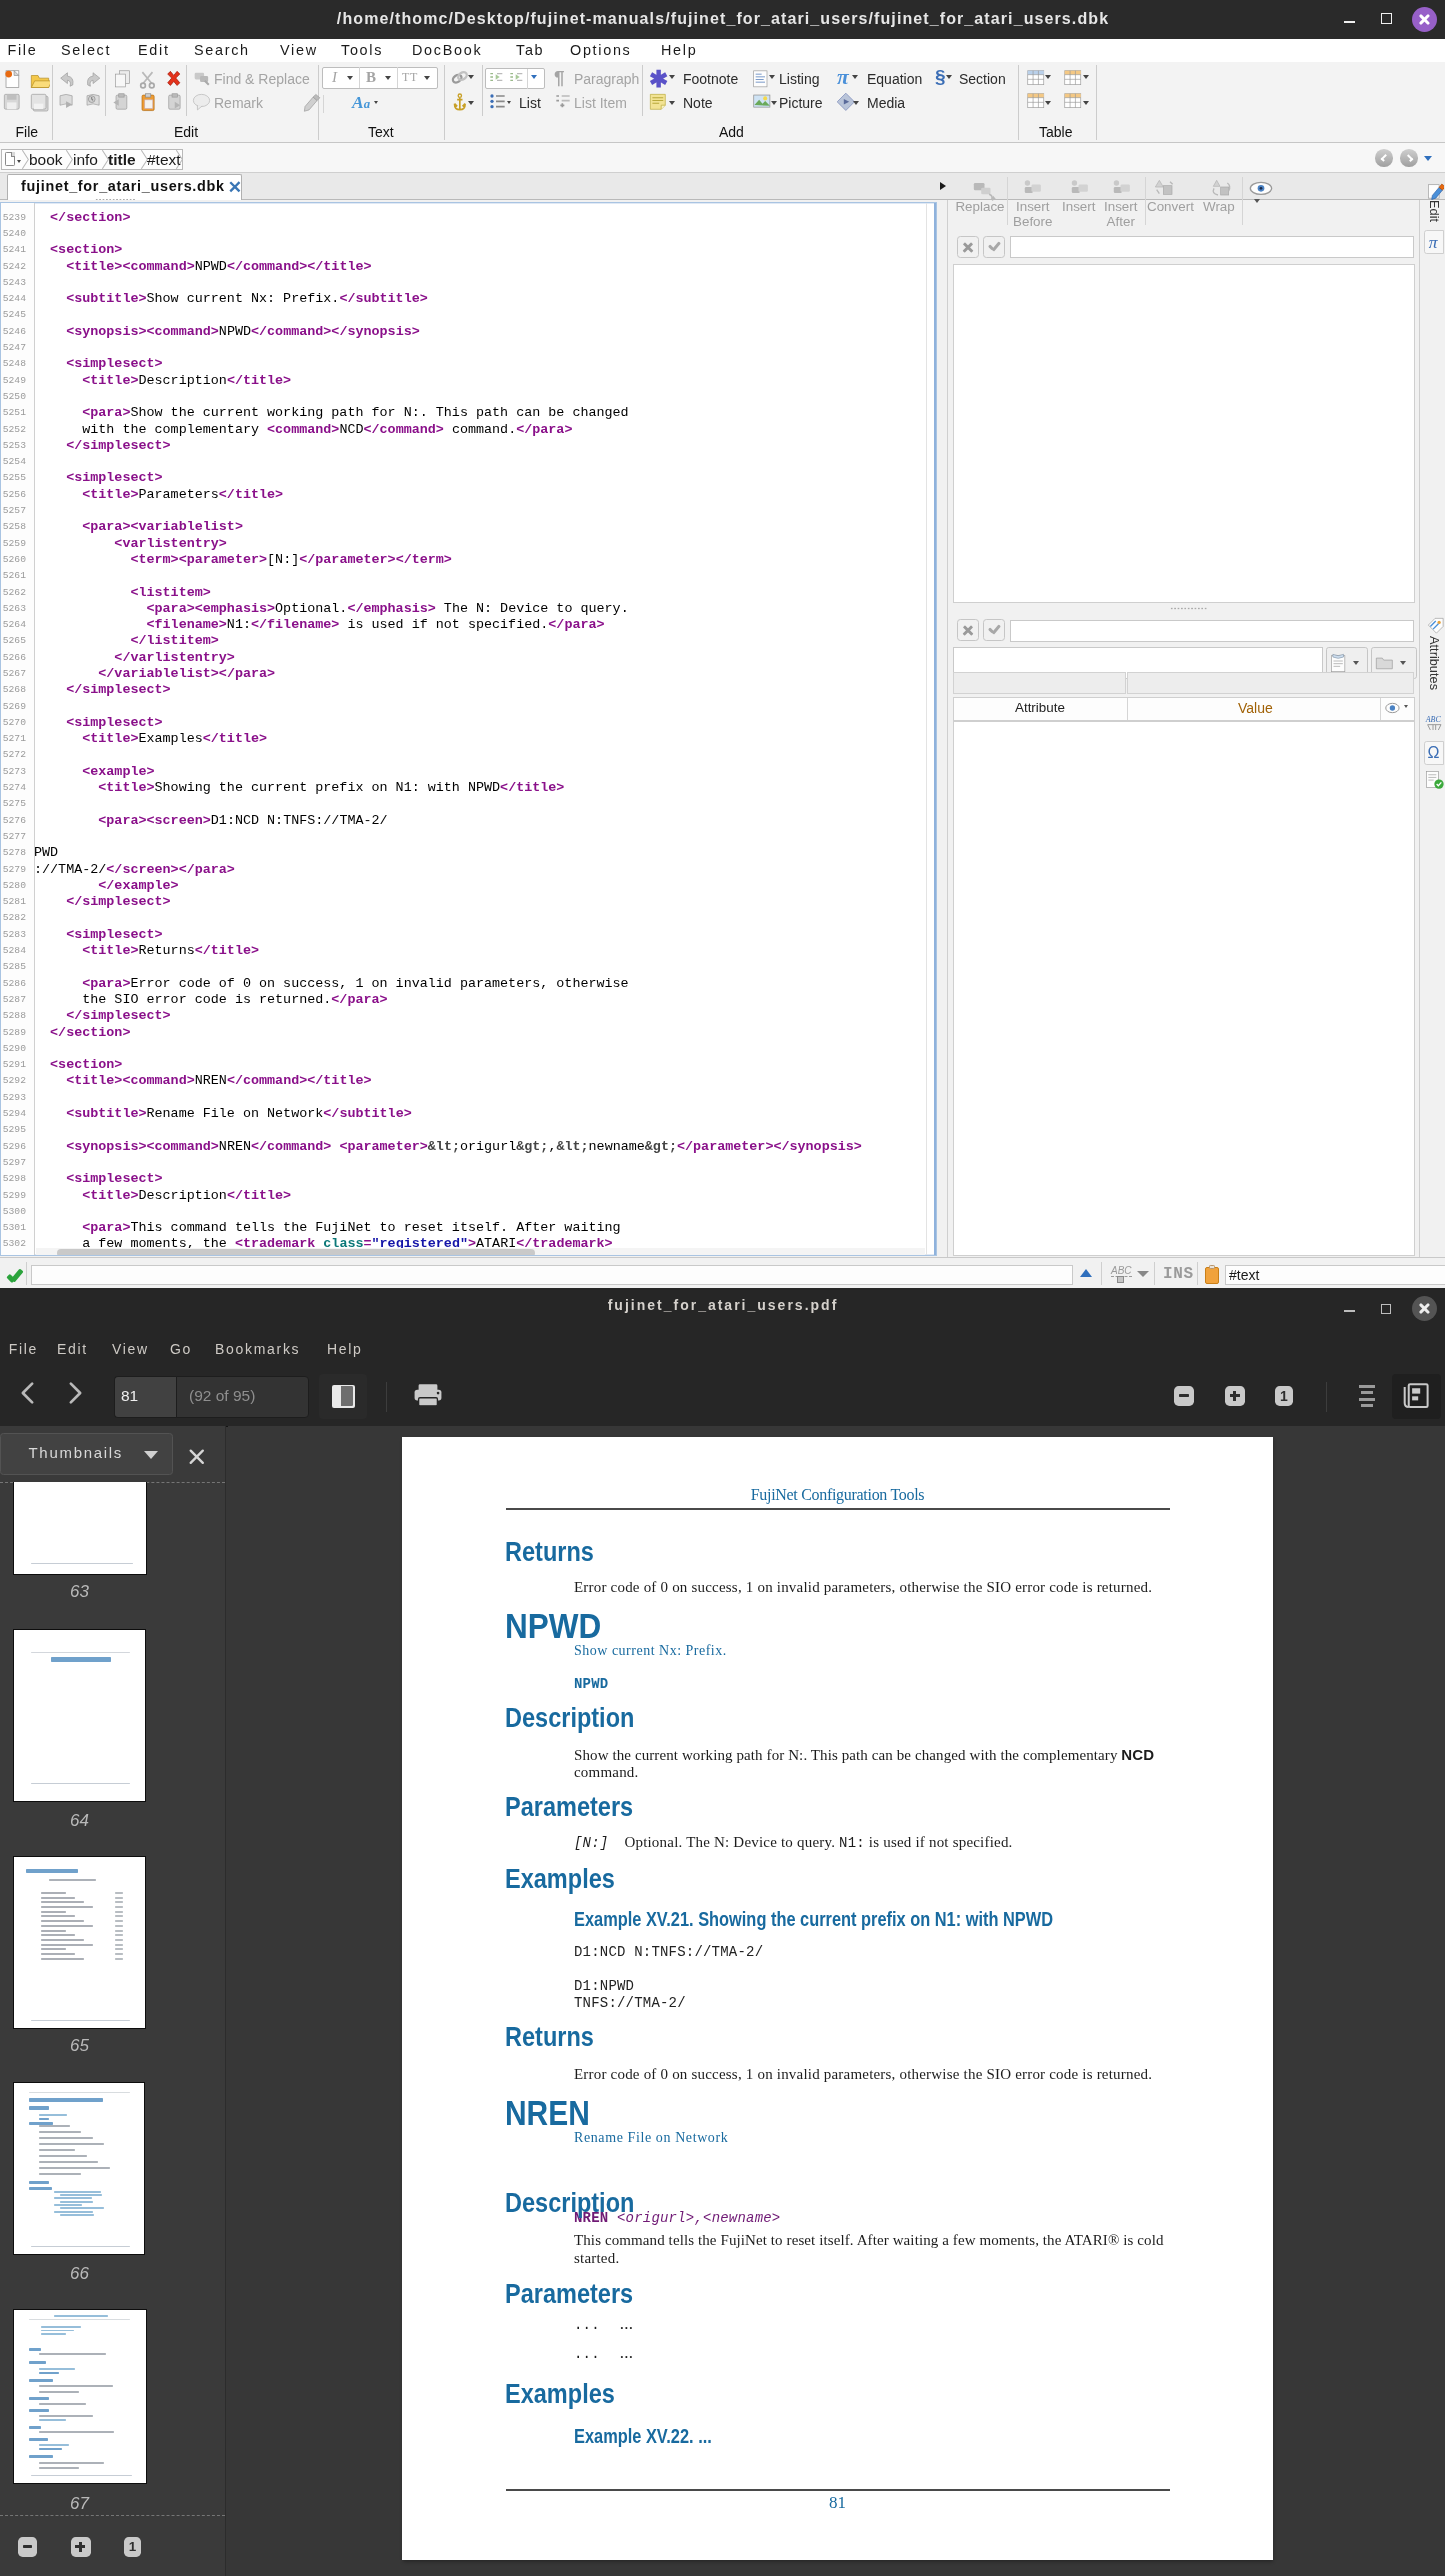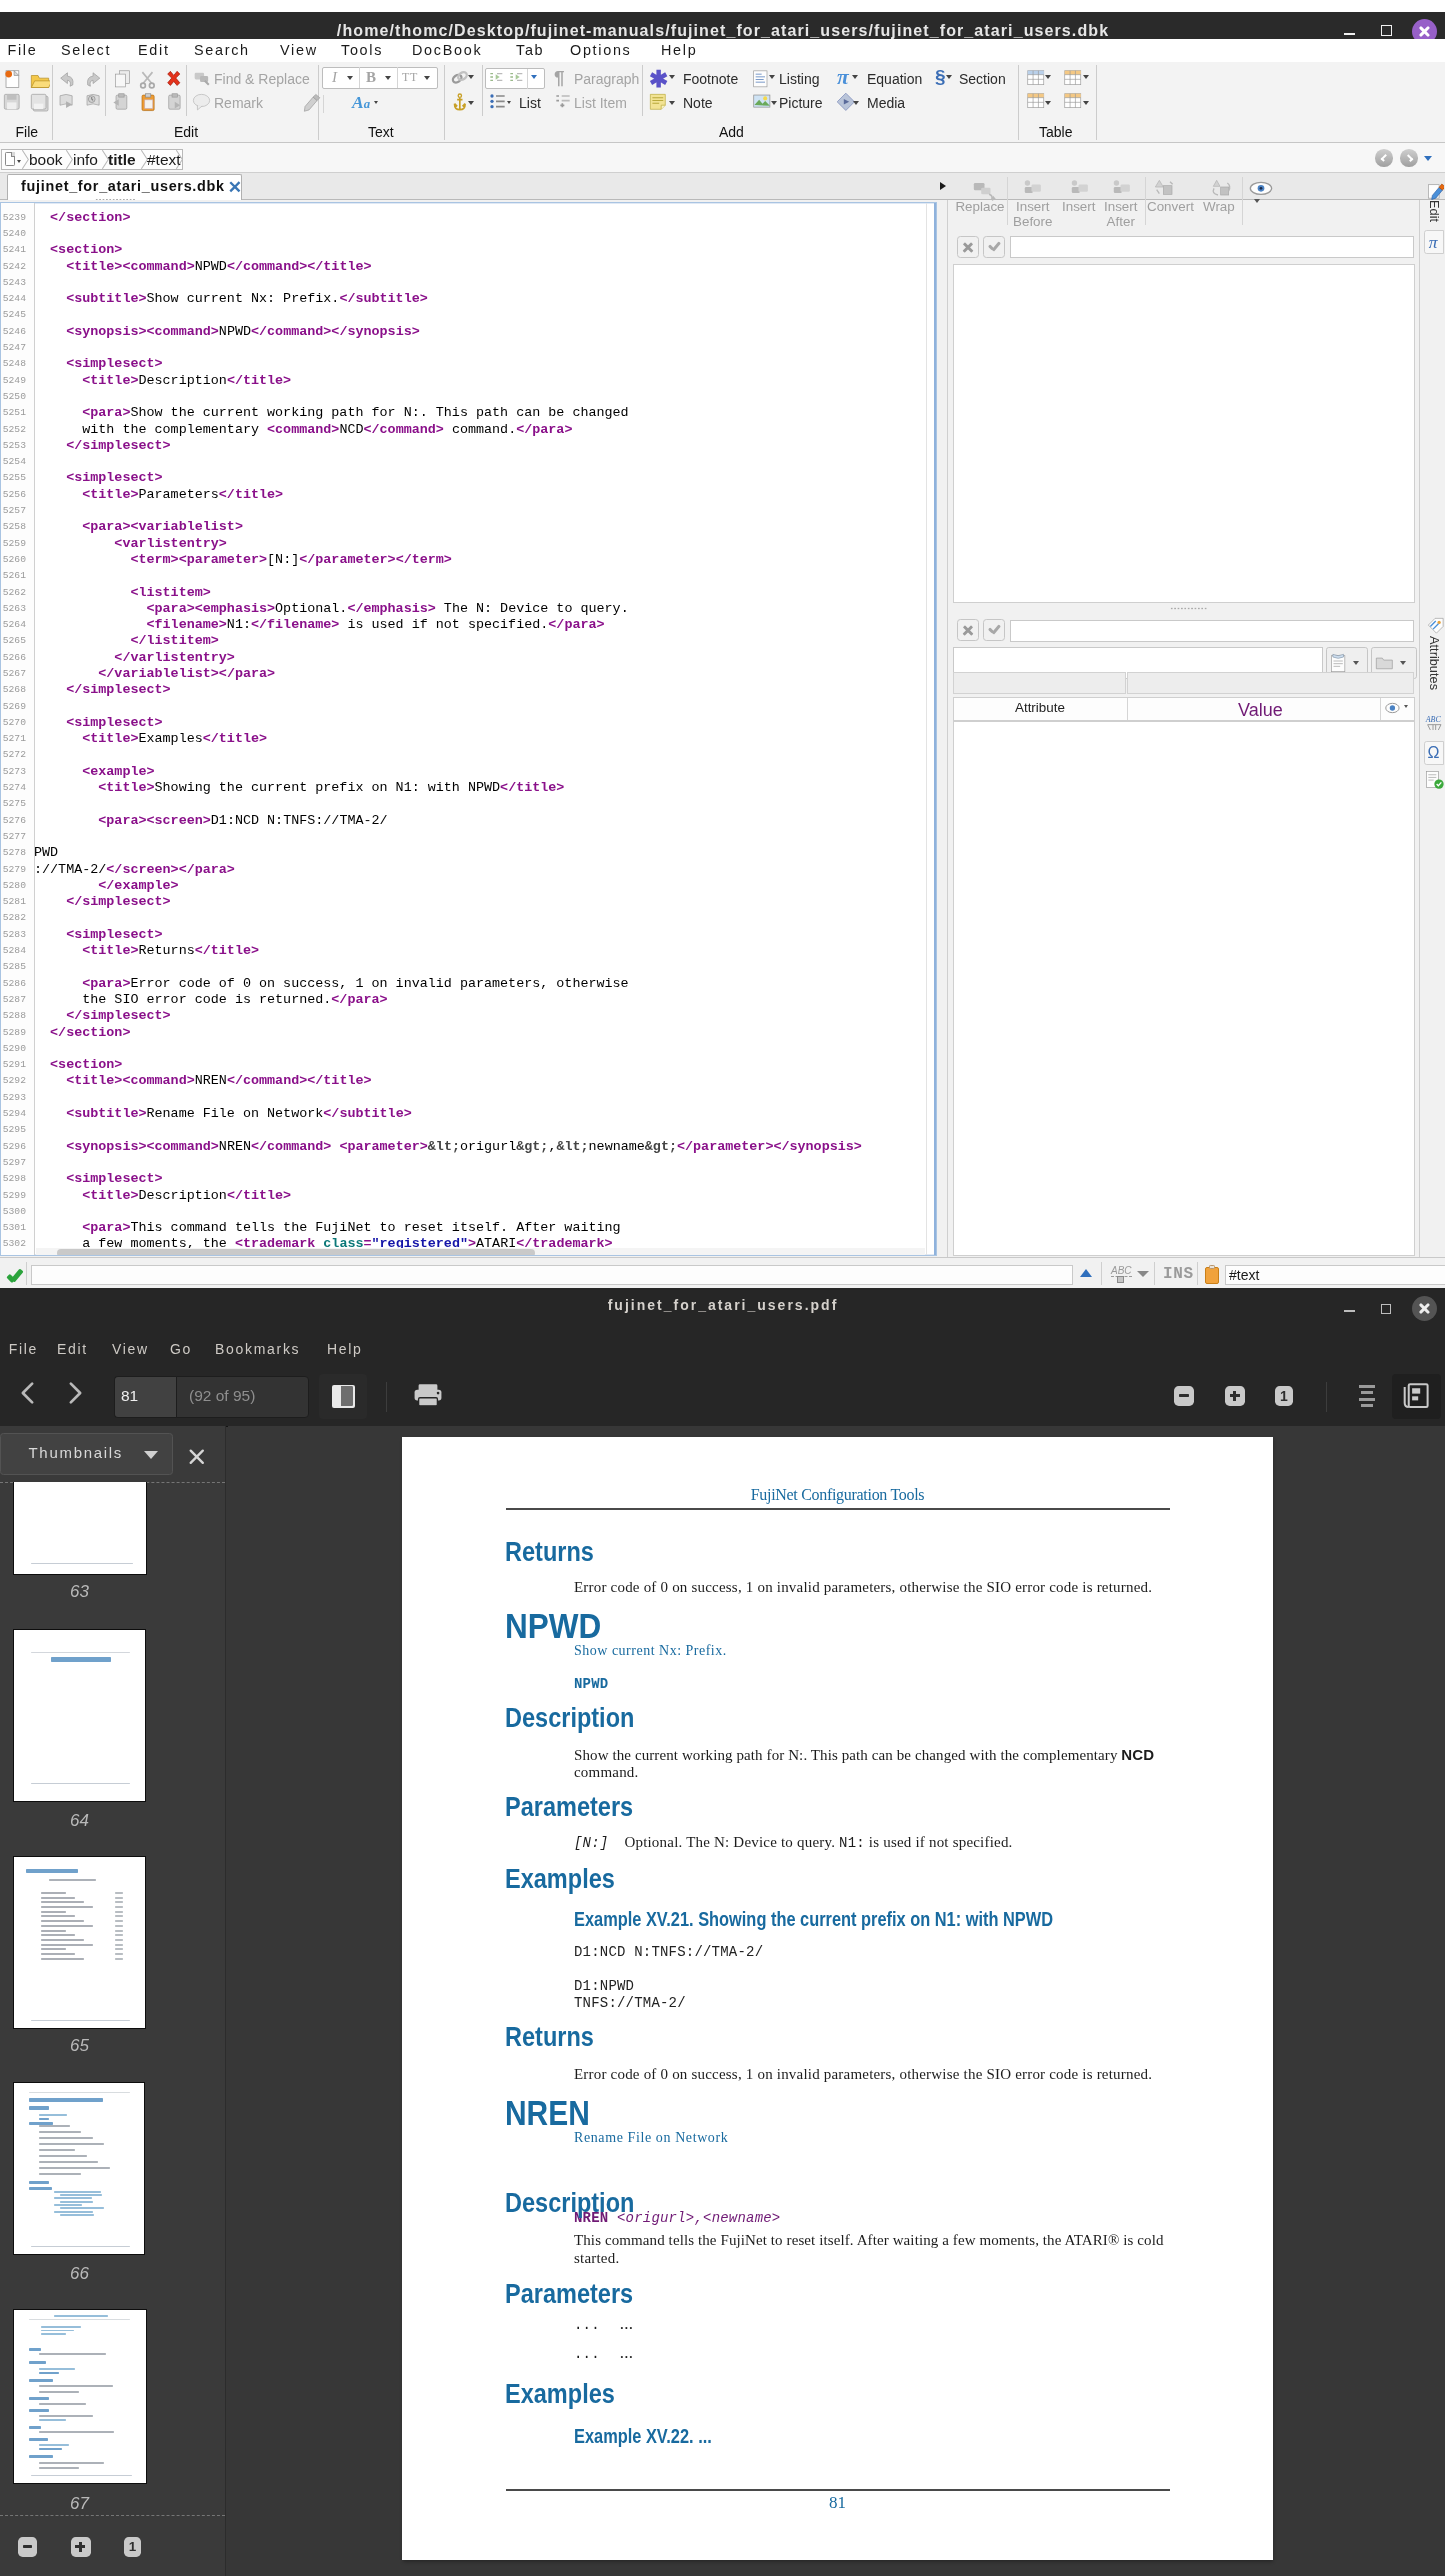--- a/index.html
+++ b/index.html
@@ -1,19 +1,19 @@
 <!DOCTYPE html>
 <html style="font-size:10.8px"><head><meta charset="utf-8"><style>
 * { margin:0; padding:0; box-sizing:border-box; }
 html,body { width:1446px; height:2576px; font-family:"Liberation Sans", sans-serif; background:#fff; }
 #root { position:relative; width:1446px; height:2576px; overflow:hidden; }
 .abs { position:absolute; }
 
 
-#ed-title { left:0; top:0; width:1446px; height:39px; background:#2a2a2a;margin-top:12px; }
+#ed-title { left:0; top:0; width:1446px; height:39px; background:#2a2a2a; }
 #ed-title .t { position:absolute; left:0; right:0; top:10px; text-align:center; color:#e6e6e6; font-size:16px; font-weight:bold; letter-spacing:1.1px; }
 .wbtn-min { width:11.4px; height:2px; background:#f0f0f0; }
 .wbtn-max { width:11.4px; height:11.4px; border:1.3px solid #f0f0f0; }
 .wbtn-close { width:25px; height:25px; border-radius:50%; background:#9760c8; color:#fff; }
 .wbtn-close:before, .wbtn-close:after { content:''; position:absolute; left:6px; top:11px; width:12.8px; height:3px; background:#fff; border-radius:1.3px; }
 .wbtn-close:before { transform:rotate(45deg); }
 .wbtn-close:after { transform:rotate(-45deg); }
 
 #ed-menu { left:0; top:39px; width:1446px; height:23.5px; background:#ffffff; border-bottom:0.7px solid #e3e3e3; color:#1a1a1a; font-size:14.4px; letter-spacing:1.7px; }
 #ed-menu span { position:absolute; top:2.7px; }
@@ -574,21 +574,21 @@
 <div class="abs" style="left:423px;top:447px;width:46px;height:32px;background:#efefef;border:0.7px solid #c6c6c6;border-radius:2.7px;"></div>
 <svg class="abs" style="left:427px;top:454px" width="20" height="17.5" viewBox="0 0 30 26">
           <path d="M2 6 l9 0 2 3 13 0 0 13 -24 0 z" fill="#d9d9d9" stroke="#9a9a9a"></path>
         </svg>
 <div class="dd" style="left:452px;top:461px;border-top-color:#555;"></div>
 <div class="abs" style="left:4.7px;top:472px;width:173px;height:22px;background:#ededed;border:0.7px solid #d2d2d2;"></div>
 <div class="abs" style="left:179px;top:472px;width:287px;height:22px;background:#ededed;border:0.7px solid #d2d2d2;"></div>
 <div class="abs" style="left:4.7px;top:497px;width:462px;height:24px;background:#fdfdfd;border:0.7px solid #cfcfcf;"></div>
 <div class="abs" style="left:67px;top:500px;font-size:13.4px;color:#222;">Attribute</div>
 <div class="abs" style="left:179px;top:498px;width:0.7px;height:21.5px;background:#d5d5d5;"></div>
-<div class="abs" style="left:290px;top:500px;font-size:18px;color:#701a75;">Value</div>
+<div class="abs" style="left:290px;top:500px;font-size:14px;color:#a16207;">Value</div>
 <div class="abs" style="left:432px;top:498px;width:0.7px;height:21.5px;background:#d5d5d5;"></div>
 <svg class="abs" style="left:437px;top:502px" width="17.5" height="12" viewBox="0 0 26 18">
           <ellipse cx="11" cy="9" rx="10" ry="7" fill="#fdfdfd" stroke="#9a9a9a" stroke-width="1.5"></ellipse>
           <circle cx="11" cy="9" r="4" fill="#4a82c4"></circle>
         </svg>
 <div class="dd" style="left:456px;top:505px;border-top-color:#555;border-left-width:2.7px;border-right-width:2.7px;border-top-width:3.4px;"></div>
 <div class="field" style="left:4.7px;top:521px;width:462px;height:535px;border-color:#cfcfcf;"></div>
 </div>
 <div id="rstrip">
 <svg class="abs" style="left:6.7px;top:-18px" width="17.5" height="17.5" viewBox="0 0 26 26">

